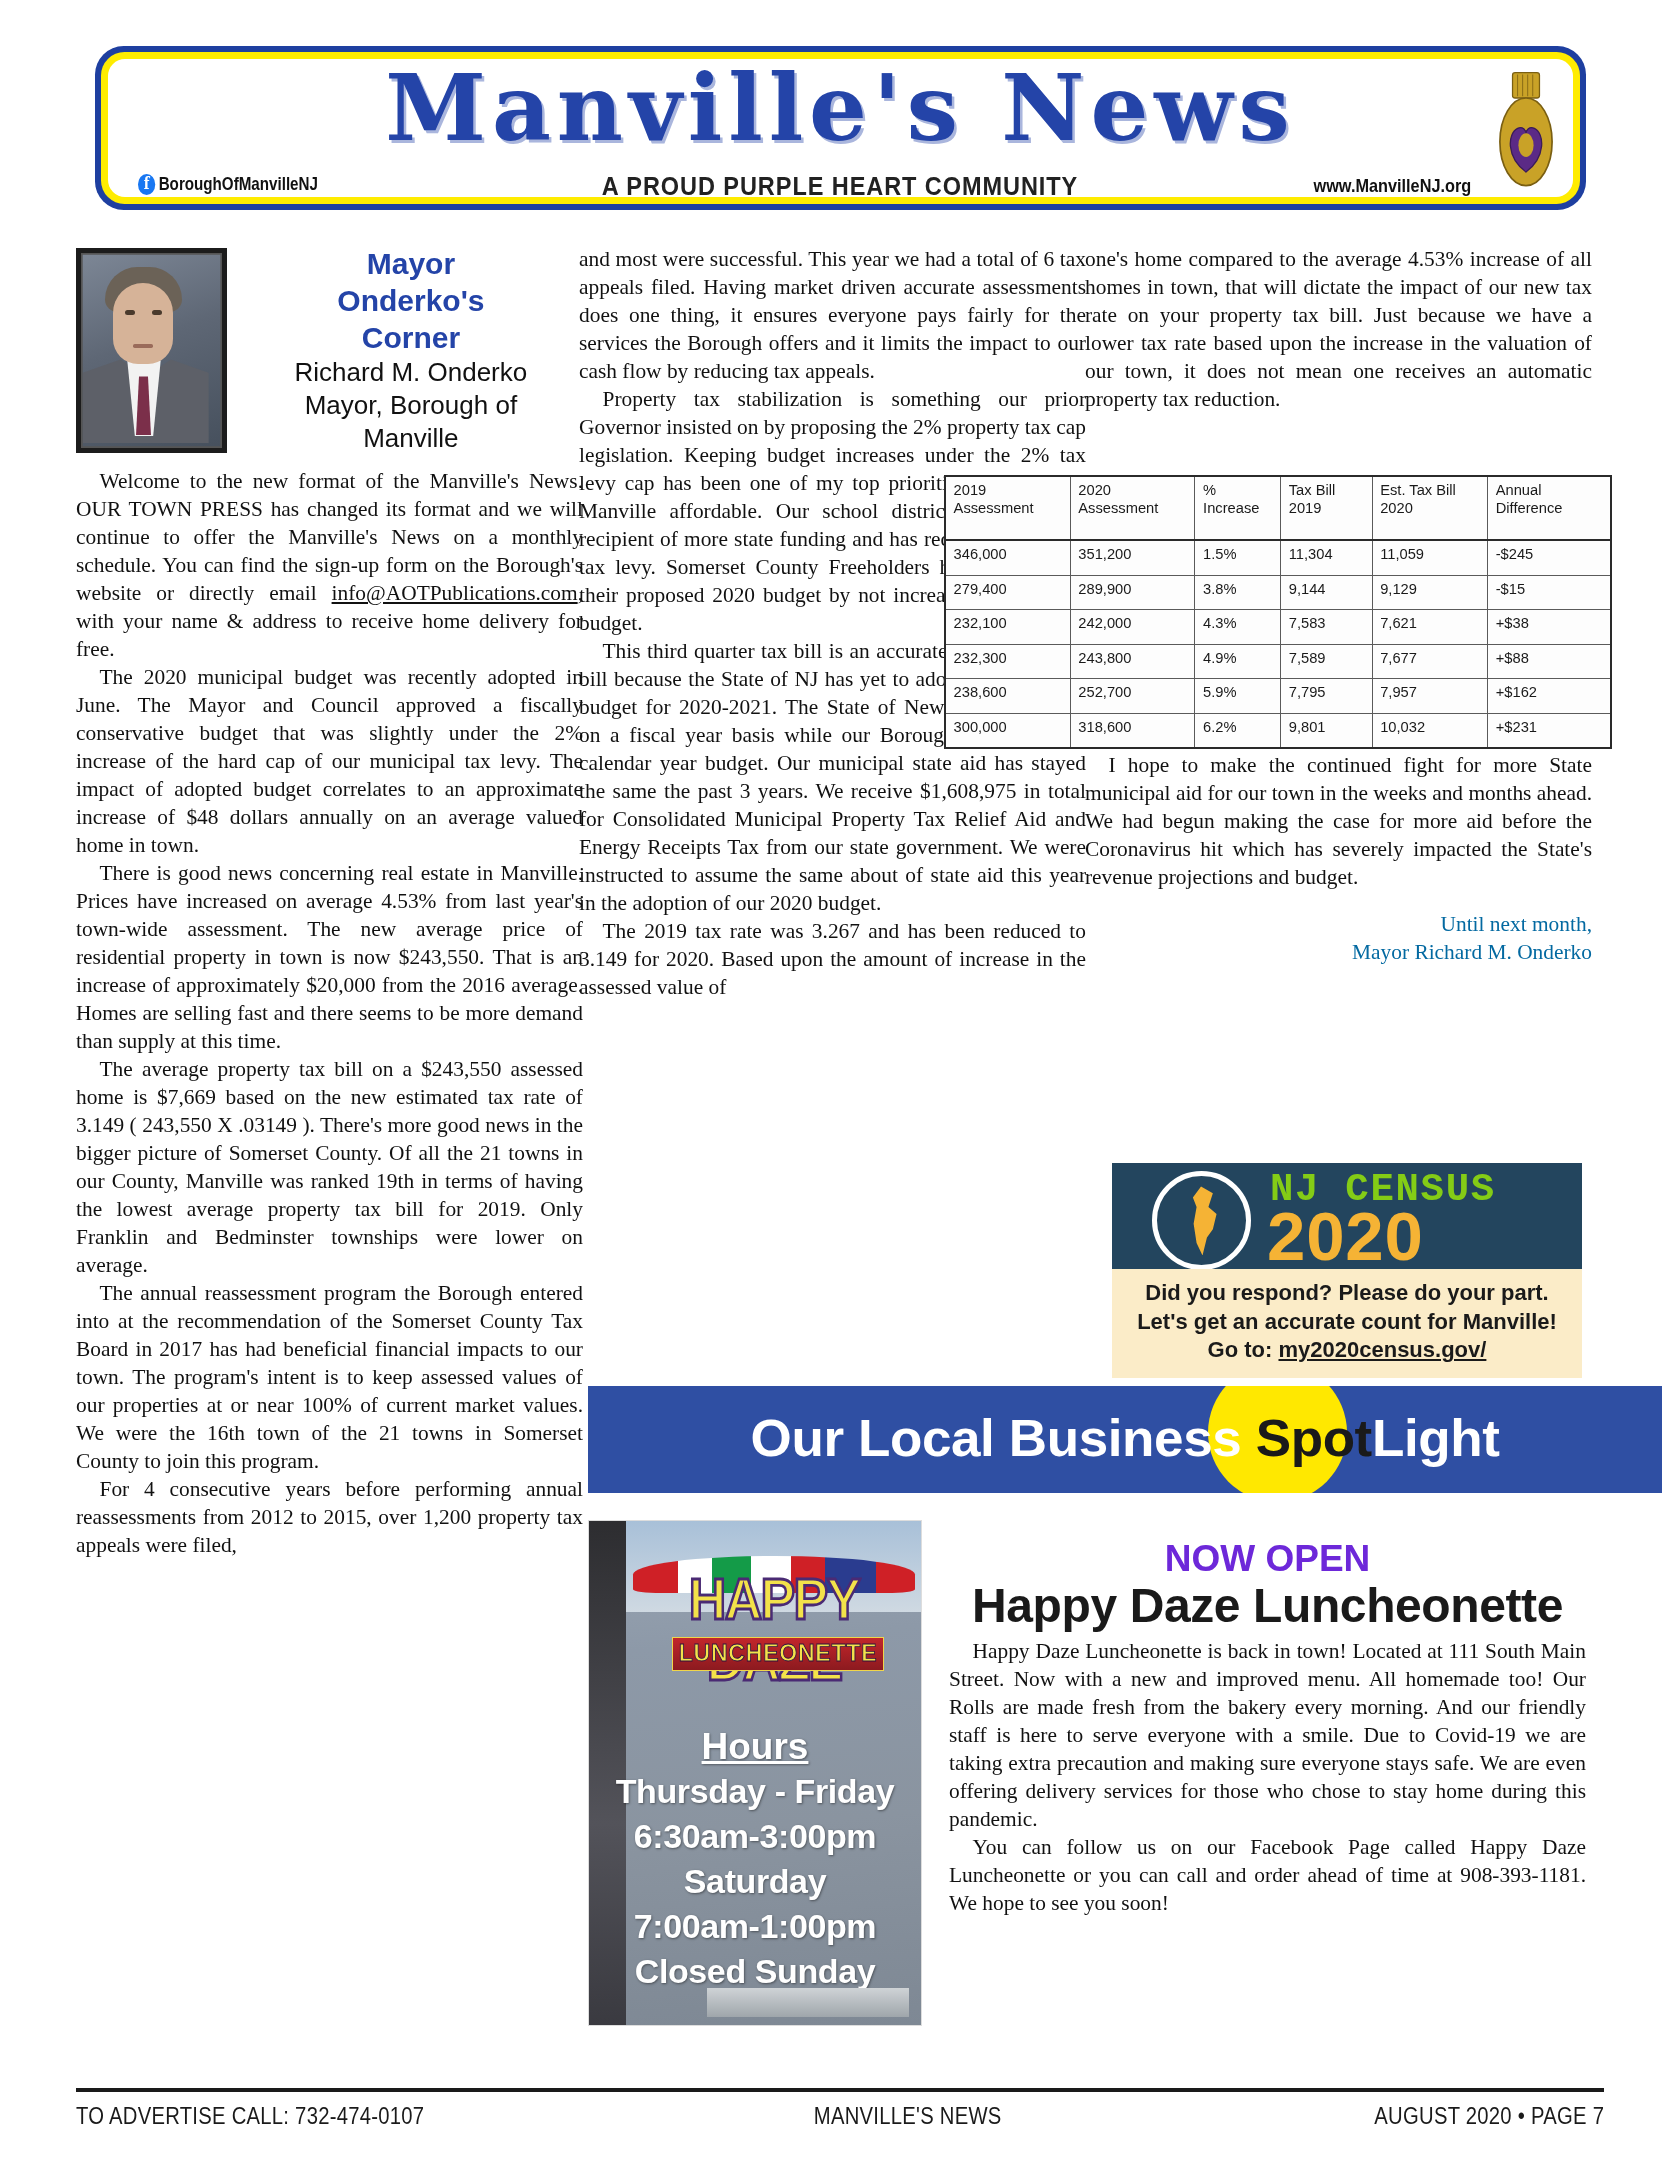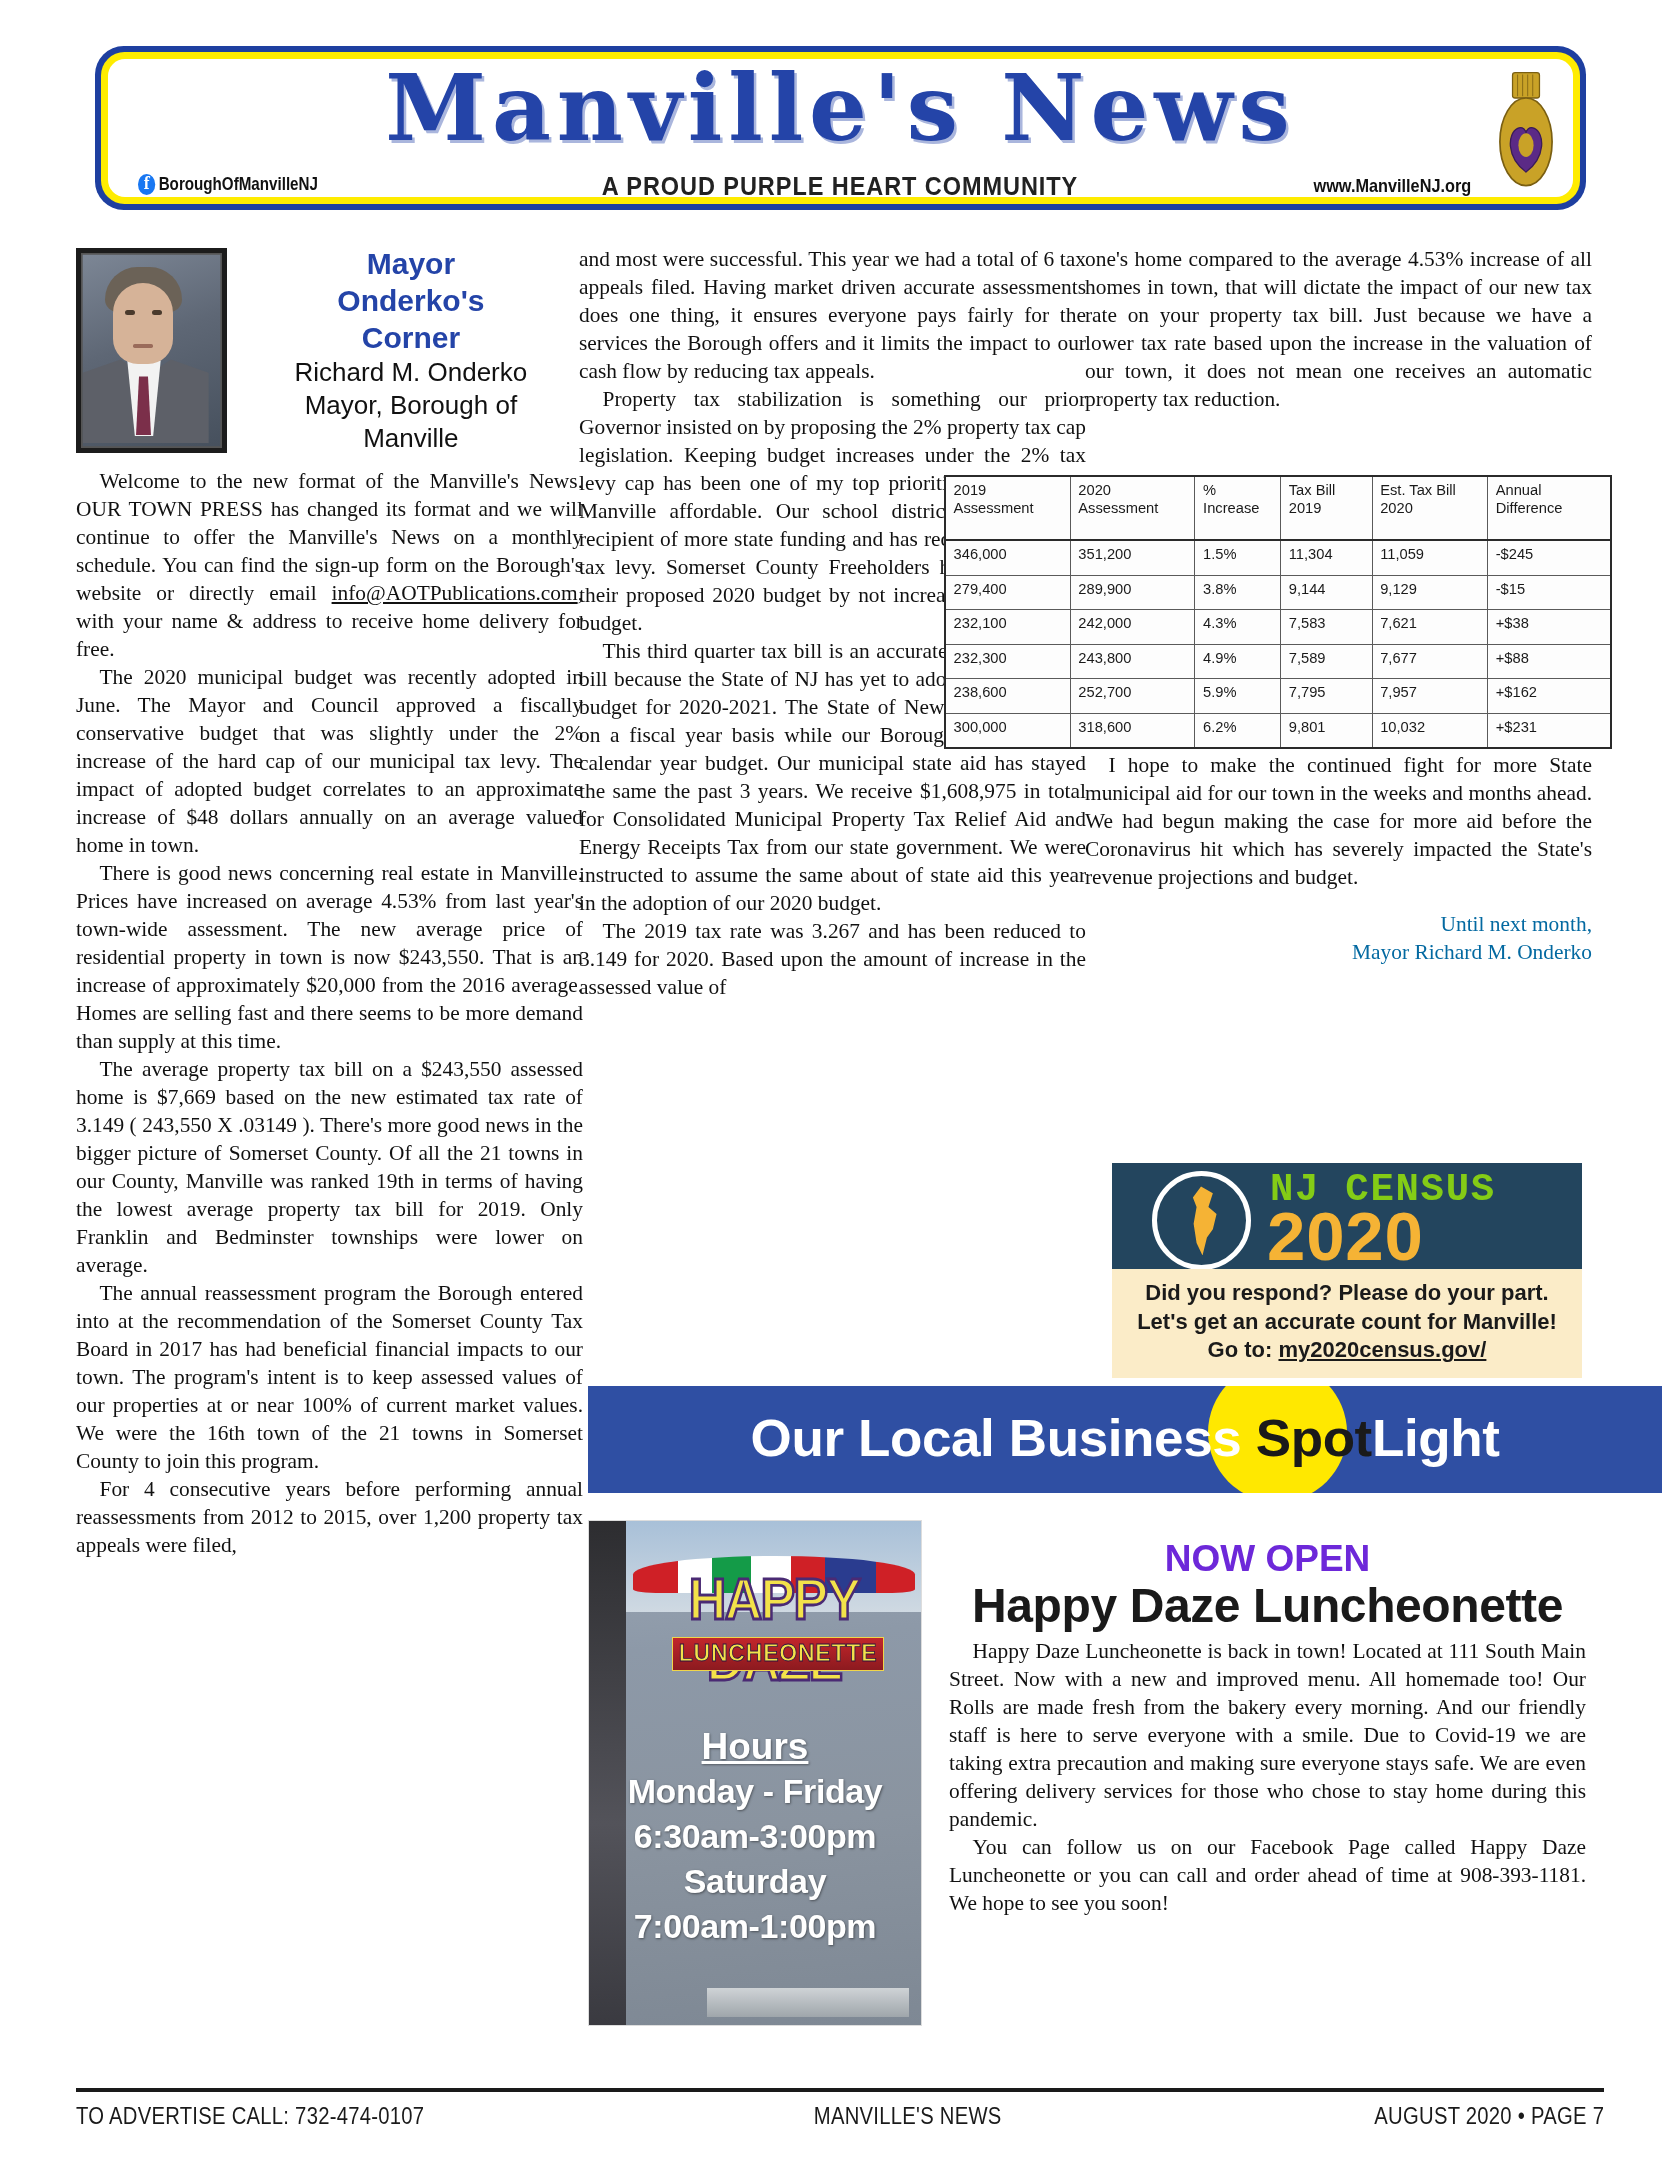--- a/index.html
+++ b/index.html
@@ -425,24 +425,25 @@
   <div class="hd-photo">
     <div class="hd-sky"></div>
     <div class="hd-darkstrip"></div>
     <div class="hd-sign">
       <div class="hd-flagband"></div>
       <div class="hd-happydaze">HAPPY DAZE</div>
       <div class="hd-lunch">LUNCHEONETTE</div>
     </div>
     <div class="hd-hours">
       <div class="h-title">Hours</div>
-      <div class="h-line">Monday - Friday</div>
+      <div class="h-line">Thursday - Friday</div>
       <div class="h-line">6:30am-3:00pm</div>
       <div class="h-line">Saturday</div>
       <div class="h-line">7:00am-1:00pm</div>
+      <div class="h-line">Closed Sunday</div>
     </div>
     <div class="hd-counter"></div>
   </div>
 
   <div class="hd-article">
     <div class="hd-h1">NOW OPEN</div>
     <div class="hd-h2">Happy Daze Luncheonette</div>
     <div class="hd-body">
       <p>Happy Daze Luncheonette is back in town! Located at 111 South Main Street. Now with a new and improved menu. All homemade too! Our Rolls are made fresh from the bakery every morning. And our friendly staff is here to serve everyone with a smile. Due to Covid-19 we are taking extra precaution and making sure everyone stays safe. We are even offering delivery services for those who chose to stay home during this pandemic.</p>
       <p>You can follow us on our Facebook Page called Happy Daze Luncheonette or you can call and order ahead of time at 908-393-1181. We hope to see you soon!</p>

